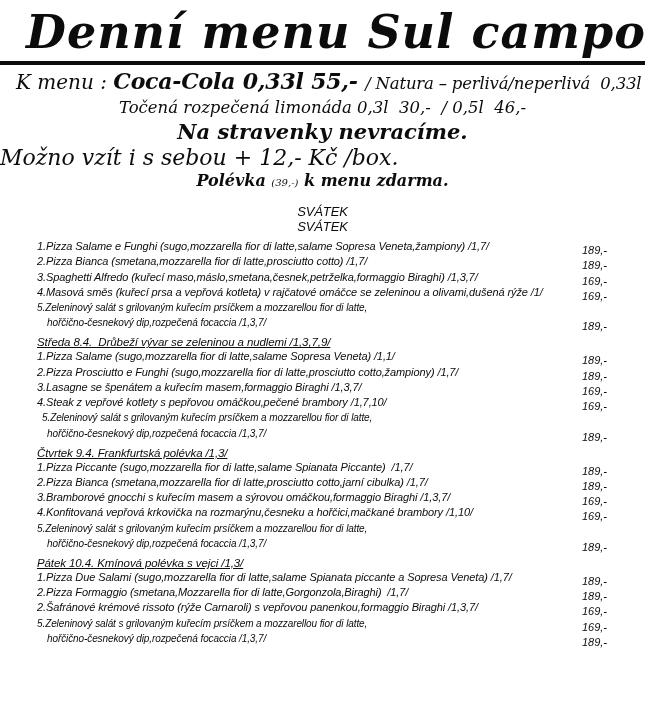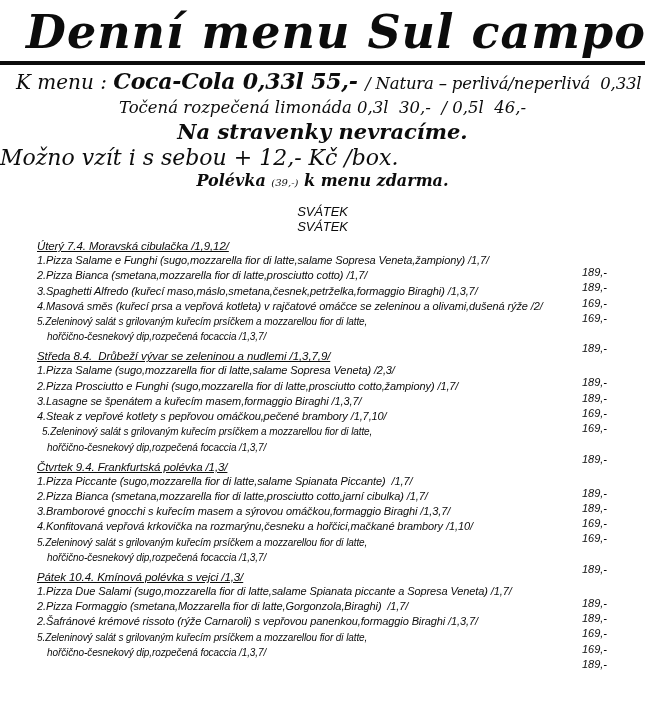--- a/index.html
+++ b/index.html
@@ -55,21 +55,21 @@
   .day-heading {
     font-size:11.5px; line-height:14px;
     text-decoration:underline; white-space:pre;
   }
   .item-row {
     position:relative; font-size:11px; line-height:15.2px; white-space:pre;
   }
   .item-row.small  { font-size:10px; }
   .item-row.indent { padding-left:5px; }
   .item-price {
-    position:absolute; right:0; top:12px; font-size:11px; letter-spacing:0;
+    position:absolute; right:0; top:4px; font-size:11px; letter-spacing:0;
   }
   .cont-text { padding-left:10px; }
   .closed-line {
     text-align:center; font-size:13px; line-height:15px;
     width:645px; margin-left:-37px; white-space:pre;
   }
   .closed-block { margin-top:3px; }
 </style>
 </head>
 <body>
@@ -90,31 +90,30 @@
 </div>
 
 <div class="menu">
     <section class="day-section">
       <div class="closed-block">
         <div class="closed-line">SVÁTEK</div>
         <div class="closed-line">SVÁTEK</div>
       </div>
     </section>
     <section class="day-section">
-      <div class="day-heading">Úterý 7.4. Moravská cibulačka /1,9,12/</div>
       <div class="item-row"><span class="item-text">1.Pizza Salame e Funghi (sugo,mozzarella fior di latte,salame Sopresa Veneta,žampiony) /1,7/</span><span class="item-price">189,-</span></div>
       <div class="item-row"><span class="item-text">2.Pizza Bianca (smetana,mozzarella fior di latte,prosciutto cotto) /1,7/</span><span class="item-price">189,-</span></div>
       <div class="item-row"><span class="item-text">3.Spaghetti Alfredo (kuřecí maso,máslo,smetana,česnek,petrželka,formaggio Biraghi) /1,3,7/</span><span class="item-price">169,-</span></div>
-      <div class="item-row"><span class="item-text">4.Masová směs (kuřecí prsa a vepřová kotleta) v rajčatové omáčce se zeleninou a olivami,dušená rýže /2/</span><span class="item-price">169,-</span></div>
+      <div class="item-row"><span class="item-text">4.Masová směs (kuřecí prsa a vepřová kotleta) v rajčatové omáčce se zeleninou a olivami,dušená rýže /1/</span><span class="item-price">169,-</span></div>
       <div class="item-row small"><span class="item-text">5.Zeleninový salát s grilovaným kuřecím prsíčkem a mozzarellou fior di latte,</span></div>
       <div class="item-row small"><span class="item-text cont-text">hořčično-česnekový dip,rozpečená focaccia /1,3,7/</span><span class="item-price">189,-</span></div>
     </section>
     <section class="day-section">
       <div class="day-heading">Středa 8.4.  Drůbeží vývar se zeleninou a nudlemi /1,3,7,9/</div>
-      <div class="item-row"><span class="item-text">1.Pizza Salame (sugo,mozzarella fior di latte,salame Sopresa Veneta) /2,3/</span><span class="item-price">189,-</span></div>
+      <div class="item-row"><span class="item-text">1.Pizza Salame (sugo,mozzarella fior di latte,salame Sopresa Veneta) /1,1/</span><span class="item-price">189,-</span></div>
       <div class="item-row"><span class="item-text">2.Pizza Prosciutto e Funghi (sugo,mozzarella fior di latte,prosciutto cotto,žampiony) /1,7/</span><span class="item-price">189,-</span></div>
       <div class="item-row"><span class="item-text">3.Lasagne se špenátem a kuřecím masem,formaggio Biraghi /1,3,7/</span><span class="item-price">169,-</span></div>
       <div class="item-row"><span class="item-text">4.Steak z vepřové kotlety s pepřovou omáčkou,pečené brambory /1,7,10/</span><span class="item-price">169,-</span></div>
       <div class="item-row small indent"><span class="item-text">5.Zeleninový salát s grilovaným kuřecím prsíčkem a mozzarellou fior di latte,</span></div>
       <div class="item-row small"><span class="item-text cont-text">hořčično-česnekový dip,rozpečená focaccia /1,3,7/</span><span class="item-price">189,-</span></div>
     </section>
     <section class="day-section">
       <div class="day-heading">Čtvrtek 9.4. Frankfurtská polévka /1,3/</div>
       <div class="item-row"><span class="item-text">1.Pizza Piccante (sugo,mozzarella fior di latte,salame Spianata Piccante)  /1,7/</span><span class="item-price">189,-</span></div>
       <div class="item-row"><span class="item-text">2.Pizza Bianca (smetana,mozzarella fior di latte,prosciutto cotto,jarní cibulka) /1,7/</span><span class="item-price">189,-</span></div>

